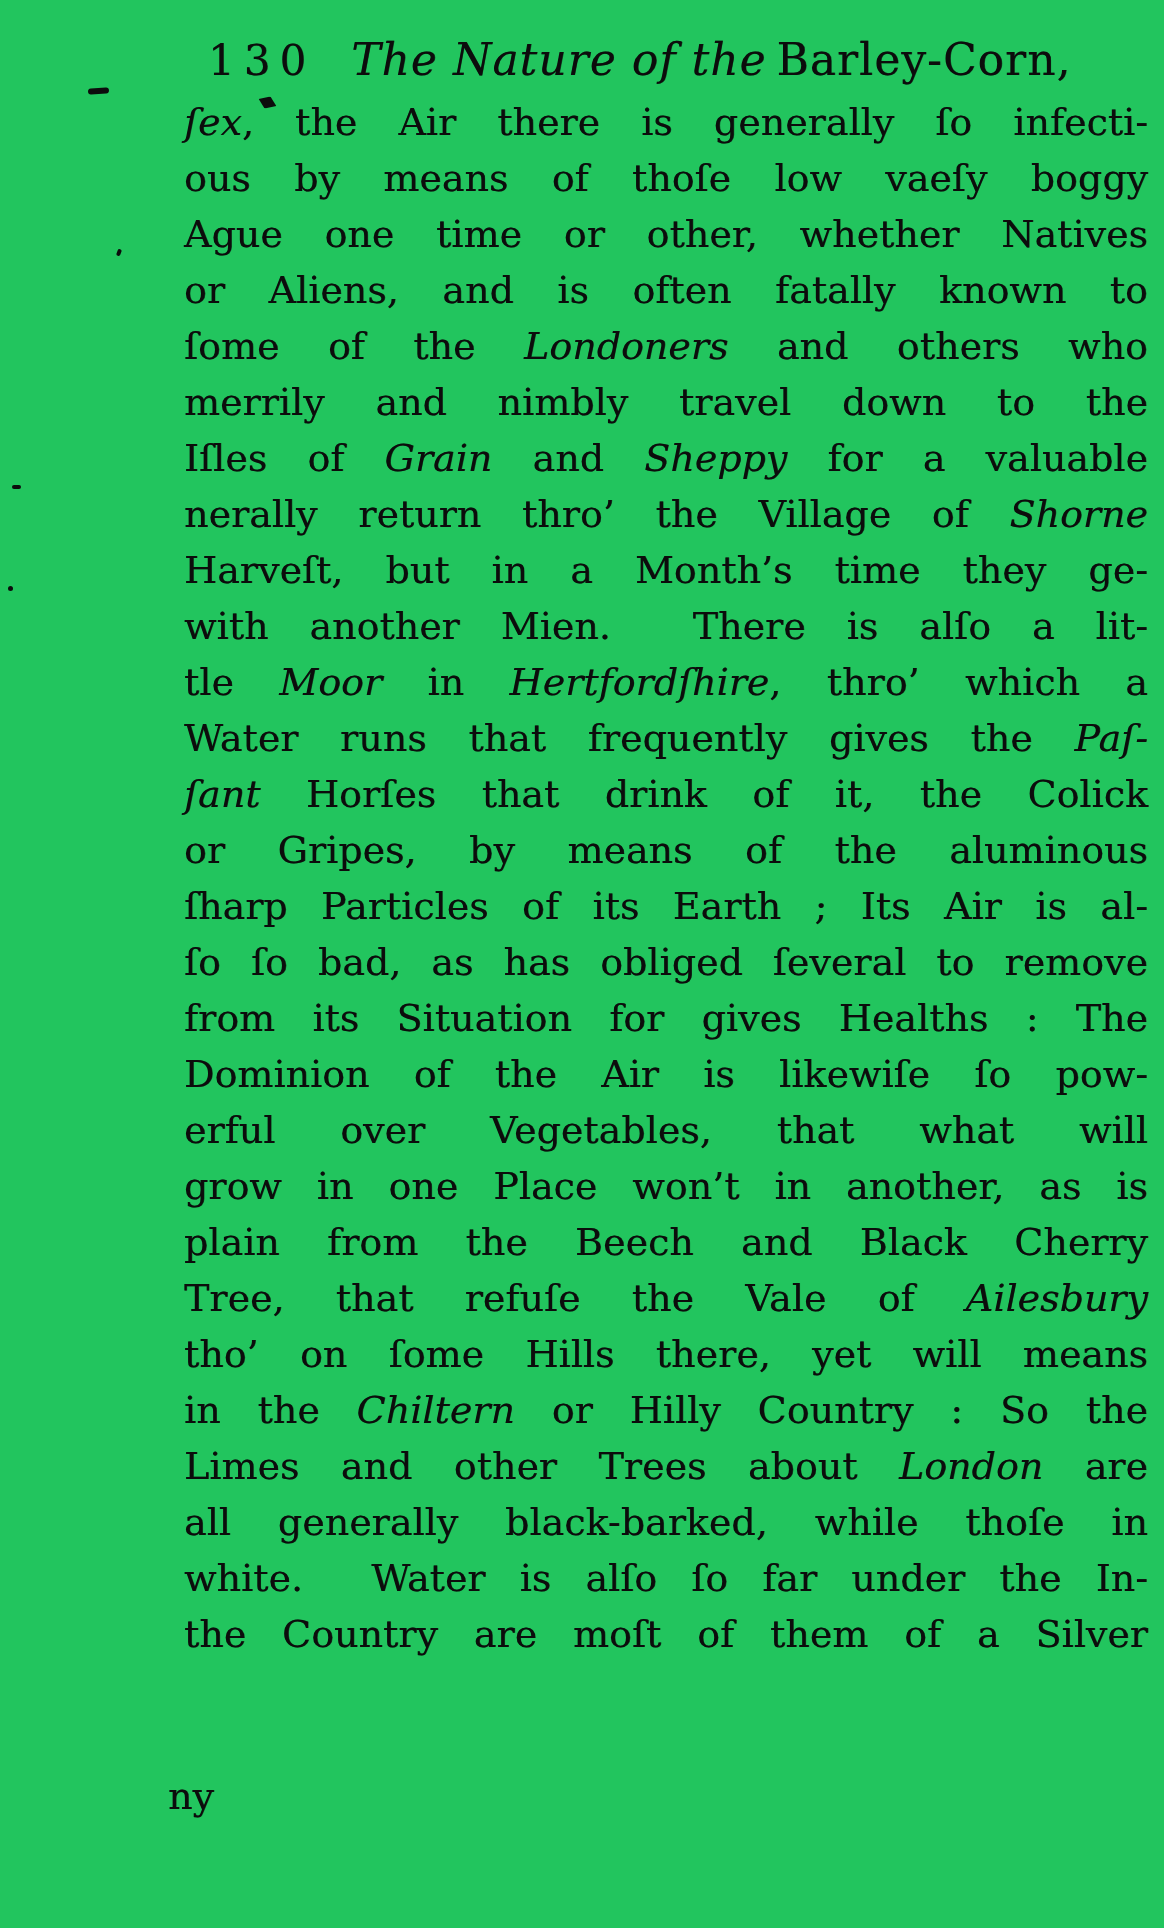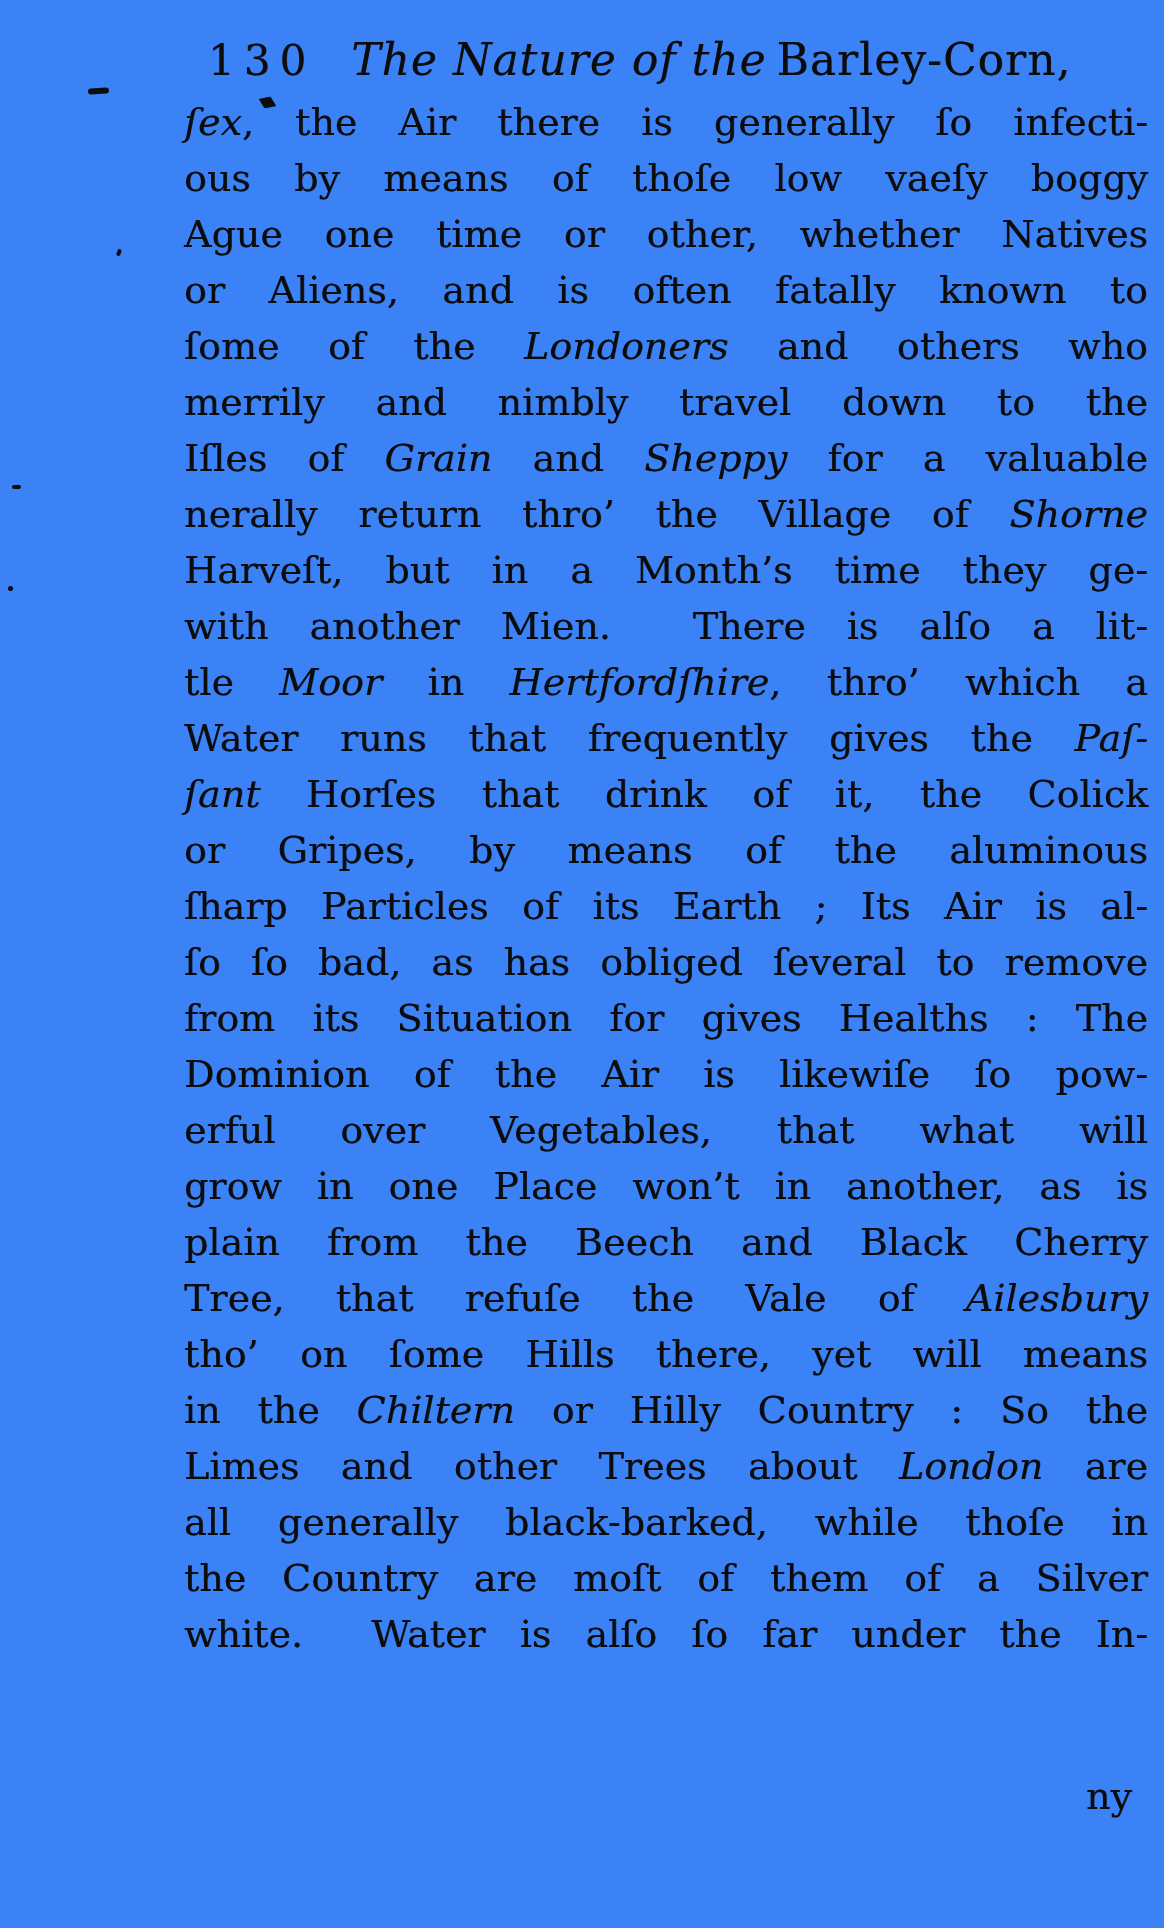--- a/index.html
+++ b/index.html
@@ -1,19 +1,19 @@
 <!DOCTYPE html>
 <html><head>
 <meta charset="utf-8">
 <style>
   html,body{margin:0;padding:0;background:#e8e8e8;}
   .page{
     position:relative;
     width:1164px;height:1928px;
-    background:#3b82f6;
+    background:#22c55e;
     overflow:hidden;
     font-family:"DejaVu Serif","Liberation Serif",serif;
     color:#0c0c0c;
   }
   
   .page *{ text-shadow:0.45px 0.25px 0 rgba(12,12,12,0.6); }
 
   .header{
     position:absolute; left:208px; top:34px; width:930px;
     white-space:nowrap;
@@ -35,21 +35,21 @@
     font-size:38px;
     text-align:justify;
     text-align-last:justify;
     -moz-text-align-last:justify;
   }
   .run{ }
   .it{ font-style:italic; }
 
   .catchword{
     position:absolute; left:168px; top:1768px; width:964px;
-    text-align:right;
+    text-align:left;
     font-size:38px; line-height:56px;
   }
 
   
   .speck{ position:absolute; background:#0c0c0c; }
   .speck-a{ left:88px; top:88px; width:21px; height:6px; border-radius:3px; transform:rotate(-4deg); }
   .speck-blot{ left:258px; top:96px; width:19px; height:13px; border-radius:2px 9px 8px 2px; transform:rotate(18deg); clip-path:polygon(0 45%,55% 0,100% 55%,45% 100%); }
   .speck-b{ left:117px; top:249px; width:4px; height:7px; border-radius:2px; transform:rotate(20deg); }
   .speck-c{ left:12px; top:485px; width:9px; height:4px; border-radius:2px; }
   .speck-d{ left:8px; top:586px; width:5px; height:5px; border-radius:50%; }
@@ -83,22 +83,22 @@
       <div class="line"><span class="run">from its Situation for gives Healths : The</span></div>
       <div class="line"><span class="run">Dominion of the Air is likewiſe ſo pow-</span></div>
       <div class="line"><span class="run">erful over Vegetables, that what will</span></div>
       <div class="line"><span class="run">grow in one Place won’t in another, as is</span></div>
       <div class="line"><span class="run">plain from the Beech and Black Cherry</span></div>
       <div class="line"><span class="run">Tree, that refuſe the Vale of </span><span class="run it">Ailesbury</span></div>
       <div class="line"><span class="run">tho’ on ſome Hills there, yet will means</span></div>
       <div class="line"><span class="run">in the </span><span class="run it">Chiltern</span><span class="run"> or Hilly Country : So the</span></div>
       <div class="line"><span class="run">Limes and other Trees about </span><span class="run it">London</span><span class="run"> are</span></div>
       <div class="line"><span class="run">all generally black-barked, while thoſe in</span></div>
+      <div class="line"><span class="run">white.&nbsp; Water is alſo ſo far under the In-</span></div>
       <div class="line"><span class="run">the Country are moſt of them of a Silver</span></div>
-      <div class="line"><span class="run">white.&nbsp; Water is alſo ſo far under the In-</span></div>
     </main>
 
   <div class="catchword">ny</div>
 
   <div class="speck speck-a"></div>
   <div class="speck speck-blot"></div>
   <div class="speck speck-b"></div>
   <div class="speck speck-c"></div>
   <div class="speck speck-d"></div>
 

